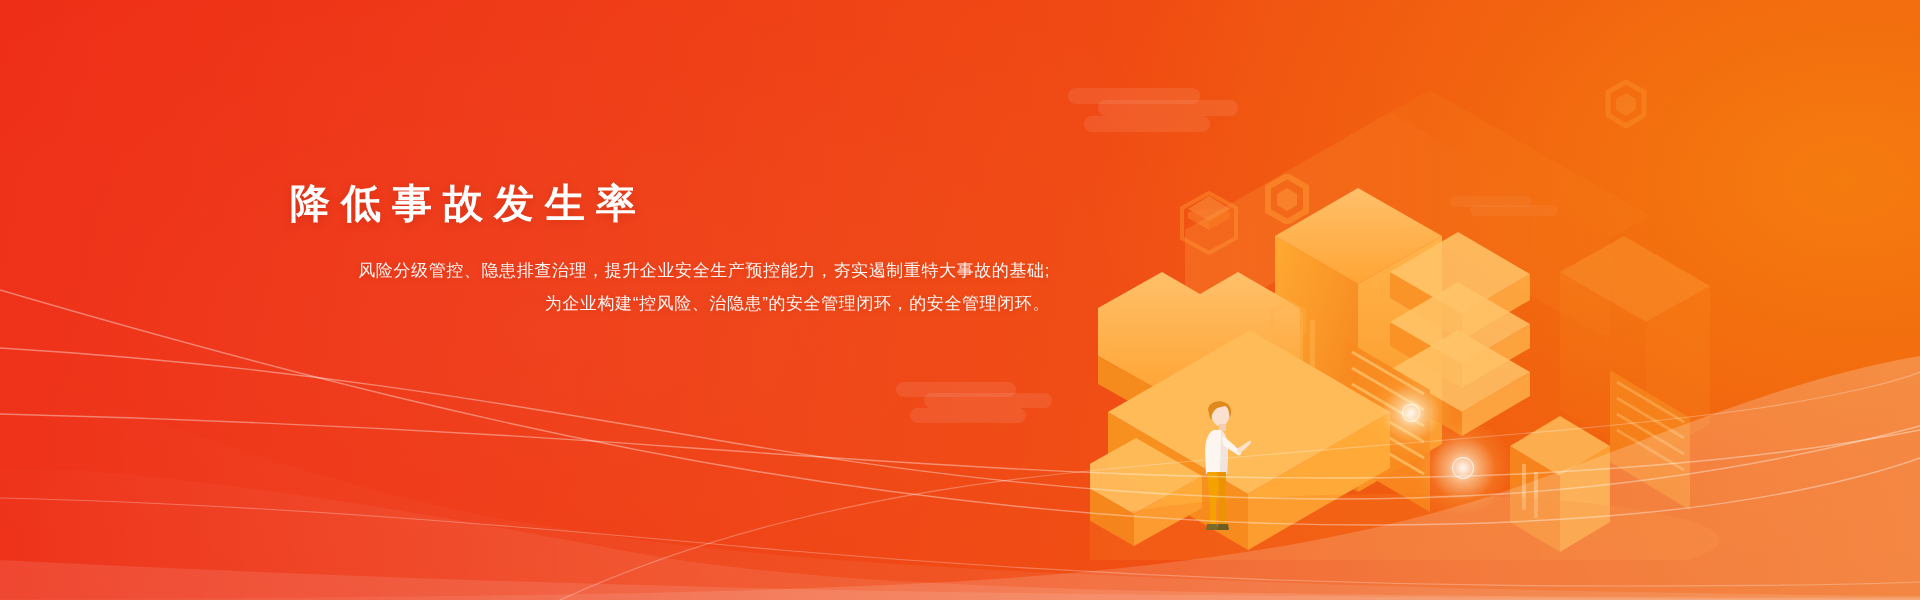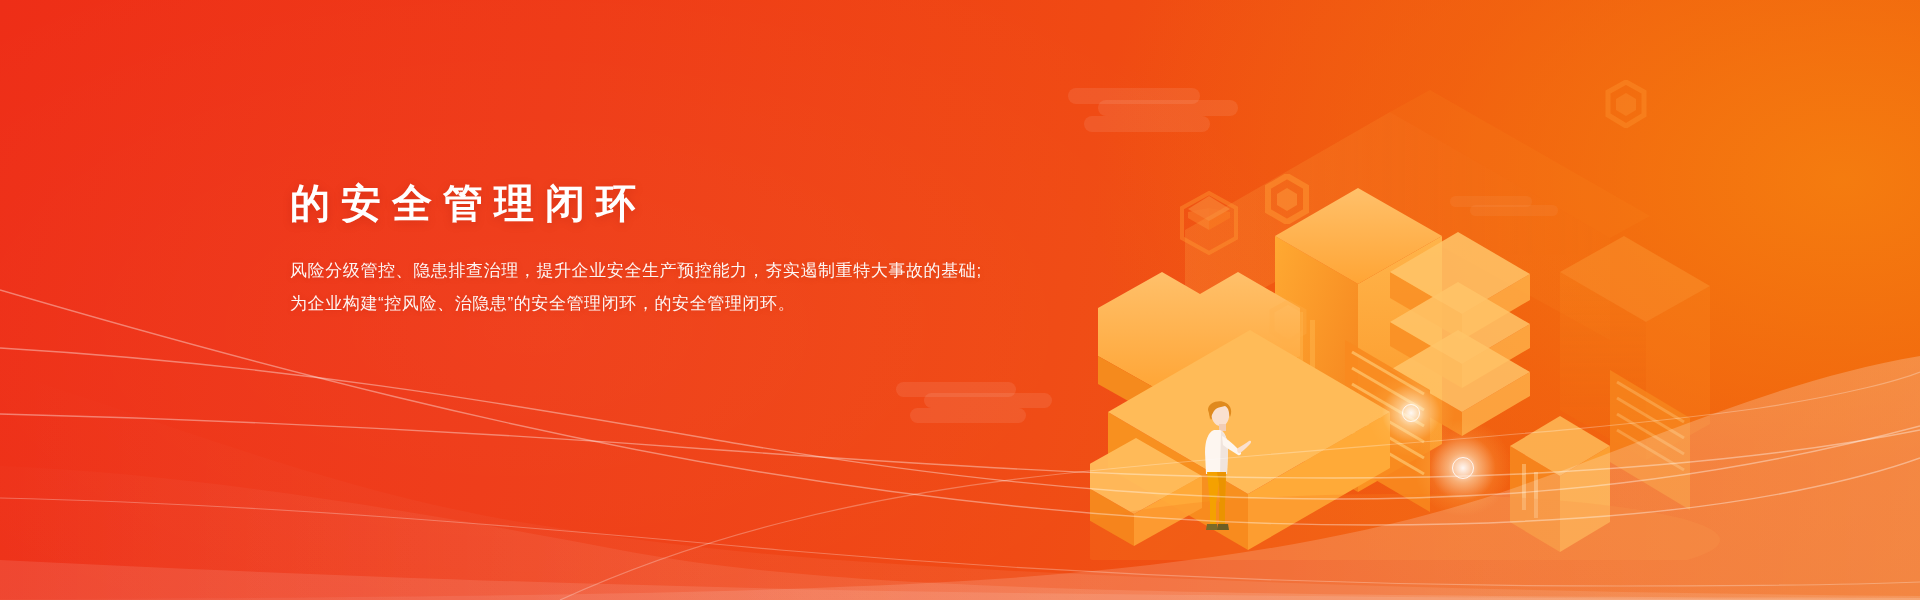--- a/index.html
+++ b/index.html
@@ -77,20 +77,21 @@
     text-shadow:0 2px 10px rgba(140,20,0,0.22);
     white-space:nowrap;
   }
   .sub{
     margin-top:26px;
     color:rgba(255,255,255,0.95);
     font-size:17px;
     line-height:33px;
     letter-spacing:0.6px;
     text-shadow:0 1px 6px rgba(140,20,0,0.18);
+    text-align:right;
   }
   .sub div{ white-space:nowrap; }
 </style>
 </head>
 <body>
 
 <div id="banner">
 
   <div class="vignette"></div>
 
@@ -327,20 +328,20 @@
         <path d="M0 154 C240 160 480 172 720 190 C1000 210 1260 226 1520 214 C1720 204 1850 184 1920 170"></path>
       </g>
       <g fill="none" stroke="#ffffff" stroke-opacity="0.28" stroke-width="1.2">
         <path d="M0 238 C260 244 520 266 780 290 C1060 314 1340 326 1620 326 C1780 326 1870 324 1920 322"></path>
         <path d="M560 340 C700 276 860 236 1060 214 C1300 188 1560 176 1760 148 C1850 134 1900 120 1920 112"></path>
       </g>
     </svg>
   </div>
 
   <div class="textblock">
-    <div class="headline">的安全管理闭环</div>
+    <div class="headline">降低事故发生率</div>
     <div class="sub">
       <div>风险分级管控、隐患排查治理，提升企业安全生产预控能力，夯实遏制重特大事故的基础;</div>
       <div>为企业构建“控风险、治隐患”的安全管理闭环，的安全管理闭环。</div>
     </div>
   </div>
 
 </div>
 
 </body></html>

